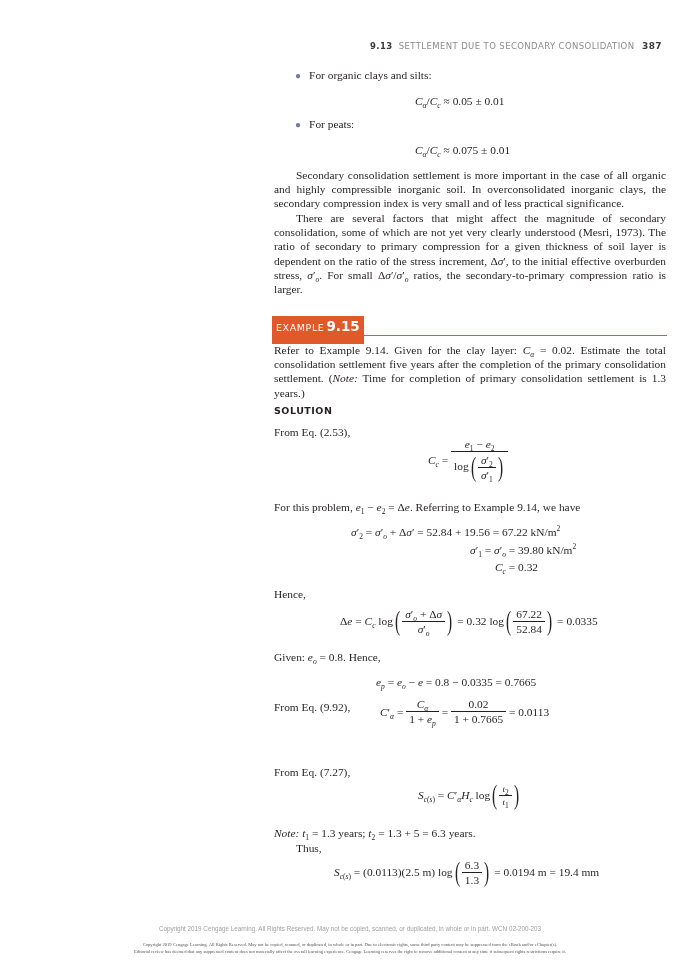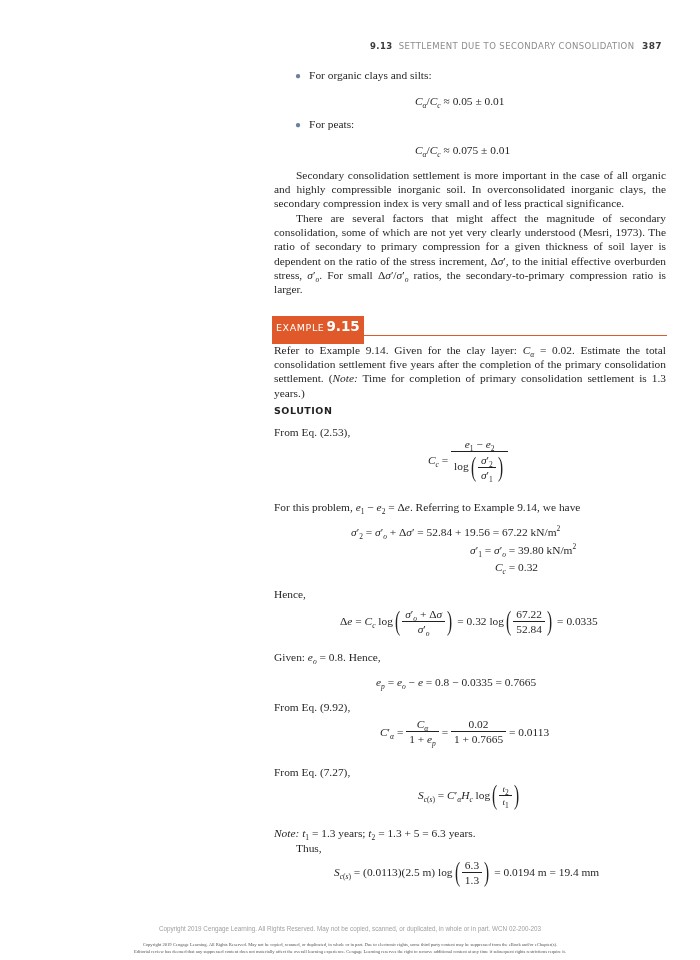--- a/index.html
+++ b/index.html
@@ -109,21 +109,21 @@
 <div class="abs body-text" style="top:650px; left:274px;">
   <span>Given: </span><i>e</i><sub><i>o</i></sub><span> = 0.8. Hence,</span>
 </div>
 
 <div class="abs eq" style="top:676px; left:376px;">
   <i>e</i><sub><i>p</i></sub> = <i>e</i><sub><i>o</i></sub> − <i>e</i> <span>= 0.8 − 0.0335 = 0.7665</span>
 </div>
 
 <div class="abs body-text" style="top:700px; left:274px;">From Eq. (9.92),</div>
 
-<div class="abs eq" style="top:718px; left:380px;">
+<div class="abs eq" style="top:698px; left:380px;">
   <span style="vertical-align:middle;"><i>C</i>′<sub><i>α</i></sub> = </span><span class="frac"><span class="num"><i>C</i><sub><i>α</i></sub></span><span class="den">1 + <i>e</i><sub><i>p</i></sub></span></span>
   <span style="vertical-align:middle;">=</span> <span class="frac"><span class="num">0.02</span><span class="den">1 + 0.7665</span></span>
   <span style="vertical-align:middle;">= 0.0113</span>
 </div>
 
 <div class="abs body-text" style="top:765px; left:274px;">From Eq. (7.27),</div>
 
 <div class="abs eq" style="top:781px; left:418px;">
   <span style="vertical-align:middle;"><i>S</i><sub><i>c</i>(<i>s</i>)</sub> = <i>C</i>′<sub><i>α</i></sub><i>H</i><sub><i>c</i></sub> log</span><span class="paren">(</span><span class="frac"><span class="num" style="font-size:9px;"><i>t</i><sub>2</sub></span><span class="den" style="font-size:9px;"><i>t</i><sub>1</sub></span></span><span class="paren">)</span>
 </div>

